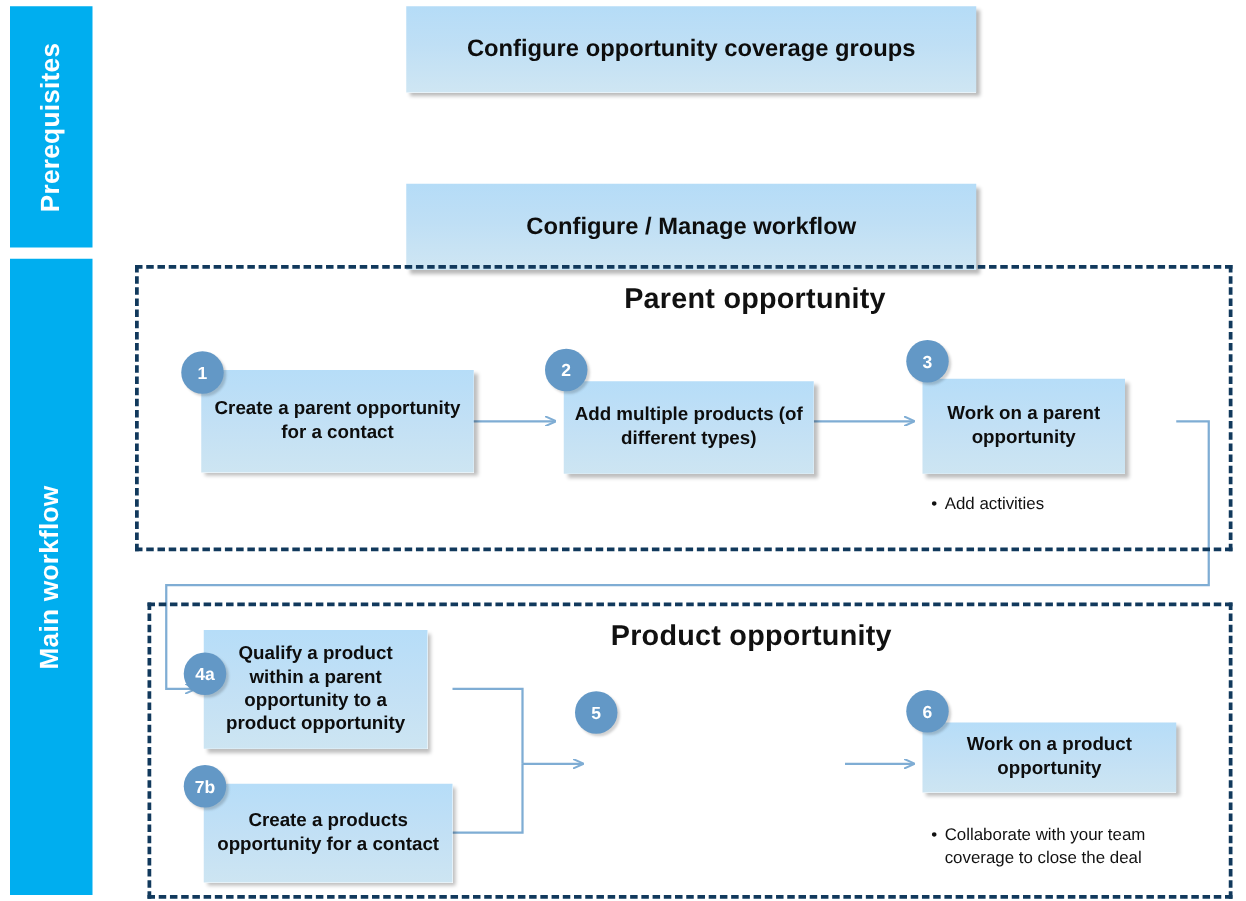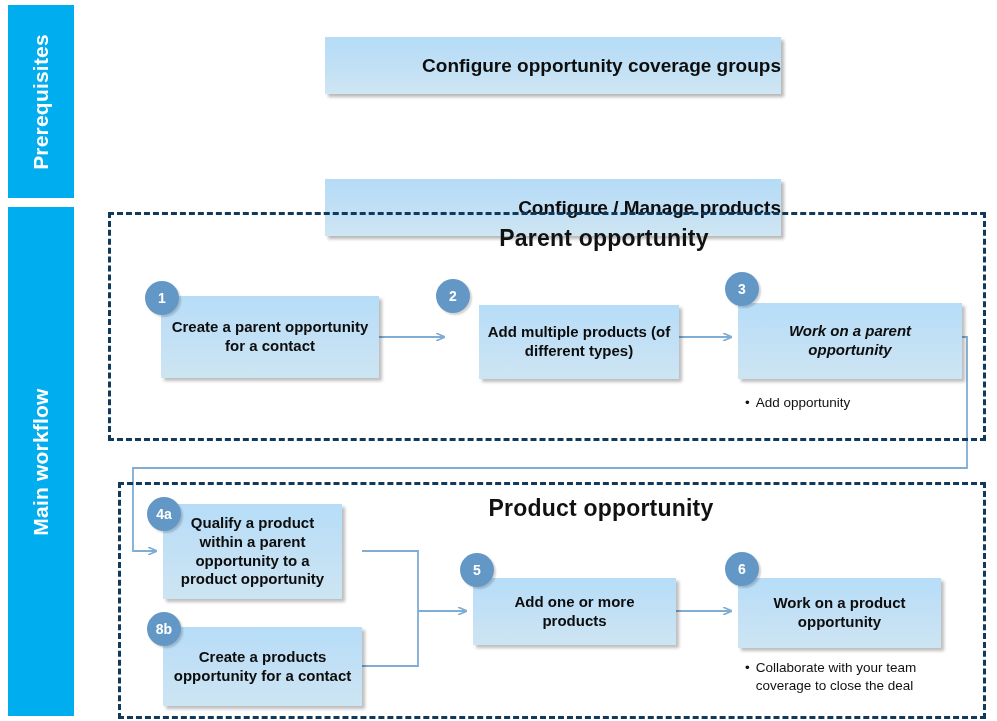--- a/index.html
+++ b/index.html
@@ -24,27 +24,26 @@
     font-weight:bold;
     font-size:21px;
     letter-spacing:.2px;
   }
   #bar-prereq{left:8px;top:5px;width:66px;height:193px;}
   #bar-main{left:8px;top:207px;width:66px;height:509px;}
 
   
   .prereq-box{
     position:absolute;
-    left:325px;width:456px;height:57px;
+    left:325px;width:456px;height:69px;
     background:linear-gradient(180deg,#b5dcf7 0%,#bfdff5 45%,#cfe6f3 100%);
     box-shadow:3px 3px 3px rgba(0,0,0,0.28);
-    display:flex;align-items:center;justify-content:flex-end;
+    display:flex;align-items:center;justify-content:center;
     font-weight:bold;font-size:19px;color:#0d0d0d;
     text-align:center;
-    margin-top:32px;
   }
   #prereq-0{top:5px;}
   #prereq-1{top:77px;}
   #prereq-2{top:147px;}
 
   
   .section{
     position:absolute;
     border:3px dashed #11395c;
     box-sizing:border-box;
@@ -88,33 +87,33 @@
     font-size:13.5px;color:#111;
     line-height:1.35;
     font-weight:normal;
   }
   .bullets .bullet-row{display:flex;}
   .bullets .dot{margin-right:6px;}
 
   
   #step-1{left:161px;top:296px;width:218px;height:82px;}
   #badge-1{left:145px;top:281px;}
-  #step-2{left:451px;top:305px;width:200px;height:74px;margin-left:28px;}
+  #step-2{left:451px;top:305px;width:200px;height:74px;}
   #badge-2{left:436px;top:279px;}
-  #step-3{left:738px;top:303px;width:224px;height:76px;font-style:italic;}
+  #step-3{left:738px;top:303px;width:162px;height:76px;}
   #badge-3{left:725px;top:272px;}
   #bullets-3{left:745px;top:394px;width:210px;}
 
   #step-4a{left:163px;top:504px;width:179px;height:95px;}
-  #badge-4a{left:147px;top:497px;align-items:center;}
+  #badge-4a{left:147px;top:522px;align-items:center;}
   #step-4b{left:163px;top:627px;width:199px;height:79px;}
   #badge-4b{left:147px;top:612px;}
   #step-5{left:473px;top:578px;width:203px;height:67px;}
   #badge-5{left:460px;top:553px;}
-  #step-6{left:738px;top:578px;width:203px;height:70px;}
+  #step-6{left:738px;top:578px;width:203px;height:56px;}
   #badge-6{left:725px;top:552px;}
   #bullets-6{left:745px;top:659px;width:180px;}
 
   
   #connectors{
     position:absolute;left:0;top:0;width:997px;height:721px;
     pointer-events:none;
   }
 </style>
 </head>
@@ -148,21 +147,21 @@
     <span class="phase-label">Prerequisites</span>
   </div>
   <div class="phase-bar" id="bar-main">
     <span class="phase-label">Main workflow</span>
   </div>
 
   <div class="prereq-box" id="prereq-0">
     <span>Configure opportunity coverage groups</span>
   </div>
   <div class="prereq-box" id="prereq-2">
-    <span>Configure / Manage products</span>
+    <span>Configure / Manage workflow</span>
   </div>
 
   <div class="section" id="section-parent">
     <div class="section-title">Parent opportunity</div>
   </div>
 
   <div class="badge" id="badge-1">
     <span>1</span>
   </div>
   <div class="step-box" id="step-1">
@@ -178,47 +177,44 @@
 
   <div class="badge" id="badge-3">
     <span>3</span>
   </div>
   <div class="step-box" id="step-3">
     <span>Work on a parent opportunity</span>
   </div>
   <div class="bullets" id="bullets-3">
     <div class="bullet-row">
       <span class="dot">•</span>
-      <span>Add opportunity</span>
+      <span>Add activities</span>
     </div>
   </div>
 
   <div class="section" id="section-product">
     <div class="section-title">Product opportunity</div>
   </div>
 
   <div class="badge" id="badge-4a">
     <span>4a</span>
   </div>
   <div class="step-box" id="step-4a">
     <span>Qualify a product within a parent opportunity to a product opportunity</span>
   </div>
 
   <div class="badge" id="badge-4b">
-    <span>8b</span>
+    <span>7b</span>
   </div>
   <div class="step-box" id="step-4b">
     <span>Create a products opportunity for a contact</span>
   </div>
 
   <div class="badge" id="badge-5">
     <span>5</span>
-  </div>
-  <div class="step-box" id="step-5">
-    <span>Add one or more products</span>
   </div>
 
   <div class="badge" id="badge-6">
     <span>6</span>
   </div>
   <div class="step-box" id="step-6">
     <span>Work on a product opportunity</span>
   </div>
   <div class="bullets" id="bullets-6">
     <div class="bullet-row">

